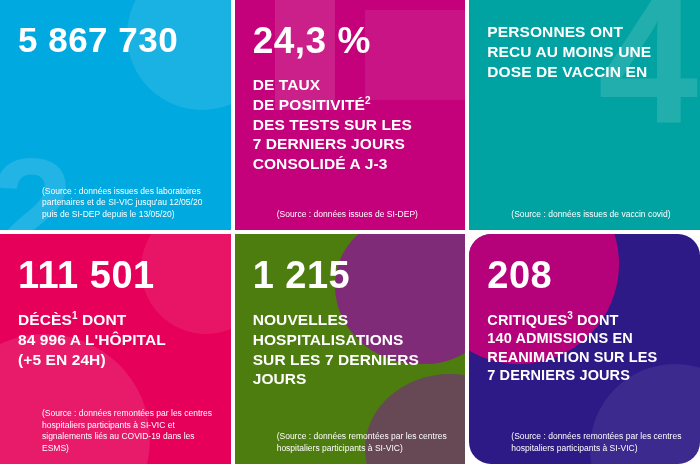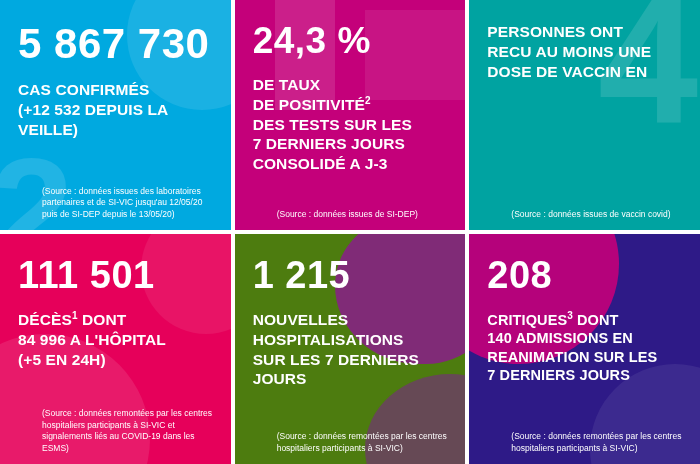--- a/index.html
+++ b/index.html
@@ -67,21 +67,21 @@
     margin-top: auto;
     font-size: 8.5px;
     line-height: 1.35;
     font-weight: normal;
     padding-top: 8px;
     margin-left: 24px;
   }
 
   
   .t1 { background: #00a9e0; }
-  .t1 .value { font-size: 42px; }
+  .t1 .value { font-size: 35px; }
   .t1 .deco-2 {
     left: -10px; bottom: -56px;
     font-size: 150px; font-weight: bold;
     color: rgba(255,255,255,0.13);
     line-height: 1;
   }
   .t1 .deco-circle {
     right: -46px; top: -40px;
     width: 150px; height: 150px;
     border-radius: 50%;
@@ -139,21 +139,21 @@
   }
   .t5 .deco-blob2 {
     right: -70px; bottom: -60px;
     width: 170px; height: 150px;
     border-radius: 50%;
     background: #7b1f8f;
     opacity: 0.55;
   }
 
   
-  .t6 { background: #2e1a87; }
+  .t6 { background: #2e1a87; border-radius: 22px; }
   .t6 .label { font-size: 14.5px; }
   .t6 .deco-circle {
     left: -50px; top: -70px;
     width: 200px; height: 200px;
     border-radius: 50%;
     background: #c4007a;
     opacity: 0.9;
   }
   .t6 .deco-circle2 {
     right: -60px; bottom: -70px;
@@ -165,25 +165,20 @@
 </head>
 <body>
 
 <div class="dashboard">
 
   <div class="tile t1">
     <div class="deco deco-circle"></div>
     <div class="deco deco-2">2</div>
     <div class="tile-content">
       <div class="value">5 867 730</div>
-      <div class="label">
-        <div>CAS CONFIRMÉS</div>
-        <div>(+12 532 DEPUIS LA</div>
-        <div>VEILLE)</div>
-      </div>
       <div class="source">(Source : données issues des laboratoires partenaires et de SI-VIC jusqu'au 12/05/20 puis de SI-DEP depuis le 13/05/20)</div>
     </div>
   </div>
 
   <div class="tile t2">
     <div class="deco deco-band"></div>
     <div class="deco deco-square"></div>
     <div class="tile-content">
       <div class="value">24,3 %</div>
       <div class="label">

